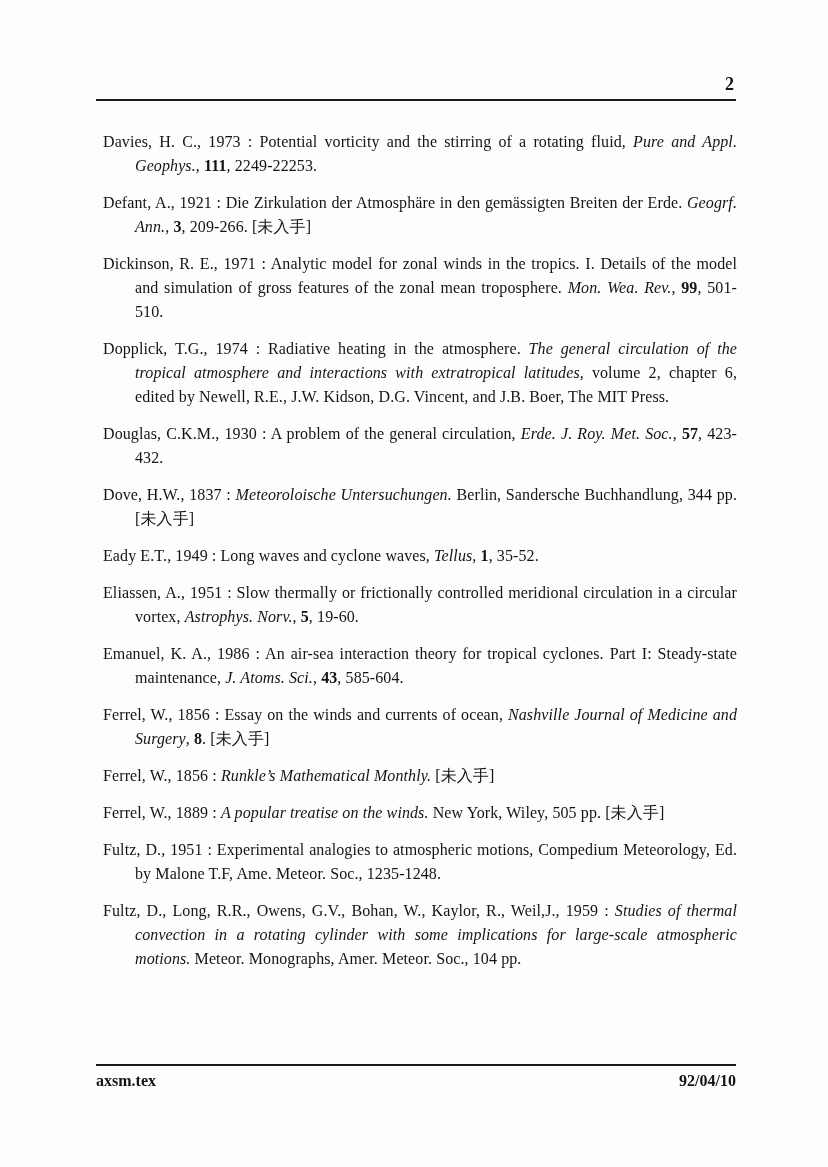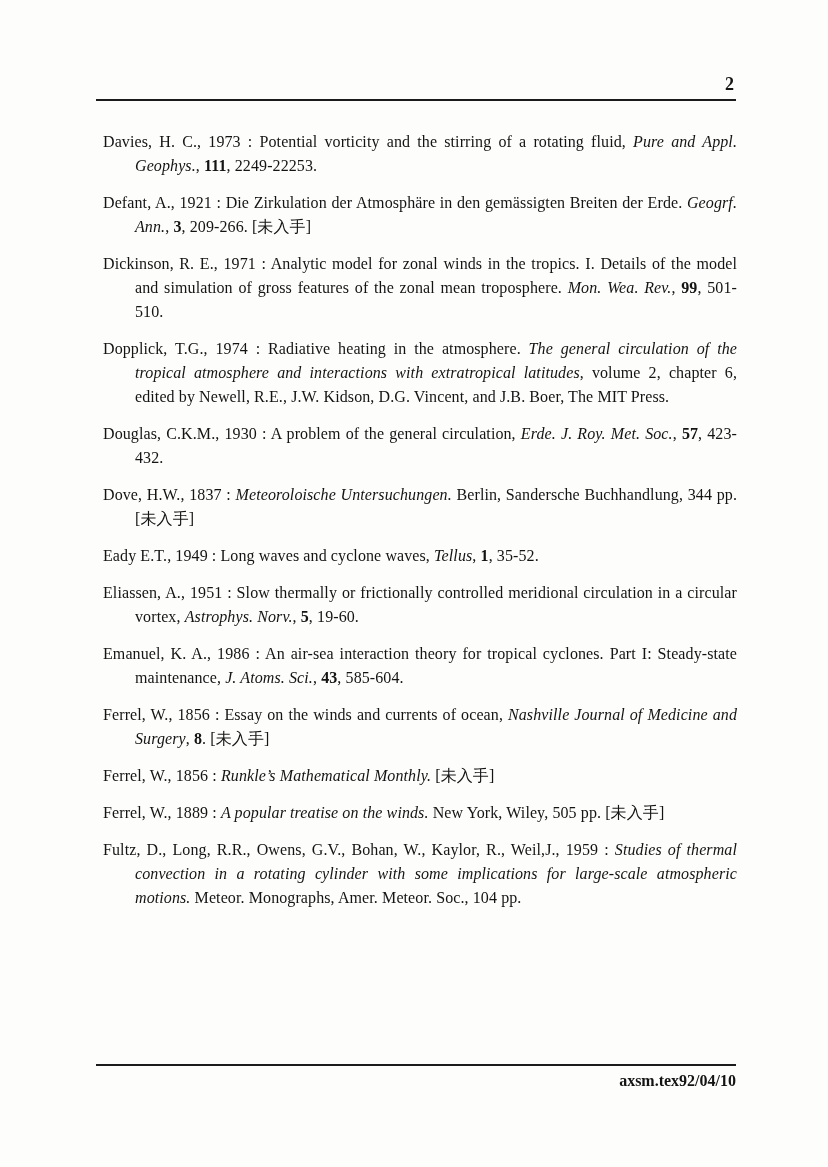--- a/index.html
+++ b/index.html
@@ -58,21 +58,21 @@
   .seg-bold   { font-weight: bold; }
   
   .page-footer {
     position: absolute;
     left: 96px;
     top: 1064px;
     width: 640px;
     border-top: 2px solid #1b1b1b;
     padding-top: 6px;
     display: flex;
-    justify-content: flex-end;
+    justify-content: space-between;
     font-weight: bold;
     font-size: 16px;
     line-height: 18px;
   }
 </style>
 </head>
 <body>
 
 <div class="sheet">
 
@@ -86,20 +86,21 @@
       <p class="ref"><span class="seg-normal">Dickinson, R. E., 1971 : Analytic model for zonal winds in the tropics. I. Details of the model and simulation of gross features of the zonal mean troposphere. </span><span class="seg-italic">Mon. Wea. Rev.</span><span class="seg-normal">, </span><span class="seg-bold">99</span><span class="seg-normal">, 501-510.</span></p>
       <p class="ref"><span class="seg-normal">Dopplick, T.G., 1974 : Radiative heating in the atmosphere. </span><span class="seg-italic">The general circulation of the tropical atmosphere and interactions with extratropical latitudes</span><span class="seg-normal">, volume 2, chapter 6, edited by Newell, R.E., J.W. Kidson, D.G. Vincent, and J.B. Boer, The MIT Press.</span></p>
       <p class="ref"><span class="seg-normal">Douglas, C.K.M., 1930 : A problem of the general circulation, </span><span class="seg-italic">Erde. J. Roy. Met. Soc.</span><span class="seg-normal">, </span><span class="seg-bold">57</span><span class="seg-normal">, 423-432.</span></p>
       <p class="ref"><span class="seg-normal">Dove, H.W., 1837 : </span><span class="seg-italic">Meteoroloische Untersuchungen.</span><span class="seg-normal"> Berlin, Sandersche Buchhandlung, 344 pp. [未入手]</span></p>
       <p class="ref"><span class="seg-normal">Eady E.T., 1949 : Long waves and cyclone waves, </span><span class="seg-italic">Tellus</span><span class="seg-normal">, </span><span class="seg-bold">1</span><span class="seg-normal">, 35-52.</span></p>
       <p class="ref"><span class="seg-normal">Eliassen, A., 1951 : Slow thermally or frictionally controlled meridional circulation in a circular vortex, </span><span class="seg-italic">Astrophys. Norv.</span><span class="seg-normal">, </span><span class="seg-bold">5</span><span class="seg-normal">, 19-60.</span></p>
       <p class="ref"><span class="seg-normal">Emanuel, K. A., 1986 : An air-sea interaction theory for tropical cyclones. Part I: Steady-state maintenance, </span><span class="seg-italic">J. Atoms. Sci.</span><span class="seg-normal">, </span><span class="seg-bold">43</span><span class="seg-normal">, 585-604.</span></p>
       <p class="ref"><span class="seg-normal">Ferrel, W., 1856 : Essay on the winds and currents of ocean, </span><span class="seg-italic">Nashville Journal of Medicine and Surgery</span><span class="seg-normal">, </span><span class="seg-bold">8</span><span class="seg-normal">. [未入手]</span></p>
       <p class="ref"><span class="seg-normal">Ferrel, W., 1856 : </span><span class="seg-italic">Runkle’s Mathematical Monthly.</span><span class="seg-normal"> [未入手]</span></p>
       <p class="ref"><span class="seg-normal">Ferrel, W., 1889 : </span><span class="seg-italic">A popular treatise on the winds.</span><span class="seg-normal"> New York, Wiley, 505 pp. [未入手]</span></p>
+      <p class="ref"><span class="seg-normal">Fultz, D., 1951 : Experimental analogies to atmospheric motions, Compedium Meteorology, Ed. by Malone T.F, Ame. Meteor. Soc., 1235-1248.</span></p>
       <p class="ref"><span class="seg-normal">Fultz, D., Long, R.R., Owens, G.V., Bohan, W., Kaylor, R., Weil,J., 1959 : </span><span class="seg-italic">Studies of thermal convection in a rotating cylinder with some implications for large-scale atmospheric motions.</span><span class="seg-normal"> Meteor. Monographs, Amer. Meteor. Soc., 104 pp.</span></p>
     </div>
 
   <div class="page-footer">
     <span>axsm.tex</span>
     <span>92/04/10</span>
   </div>
 
 </div>
 

